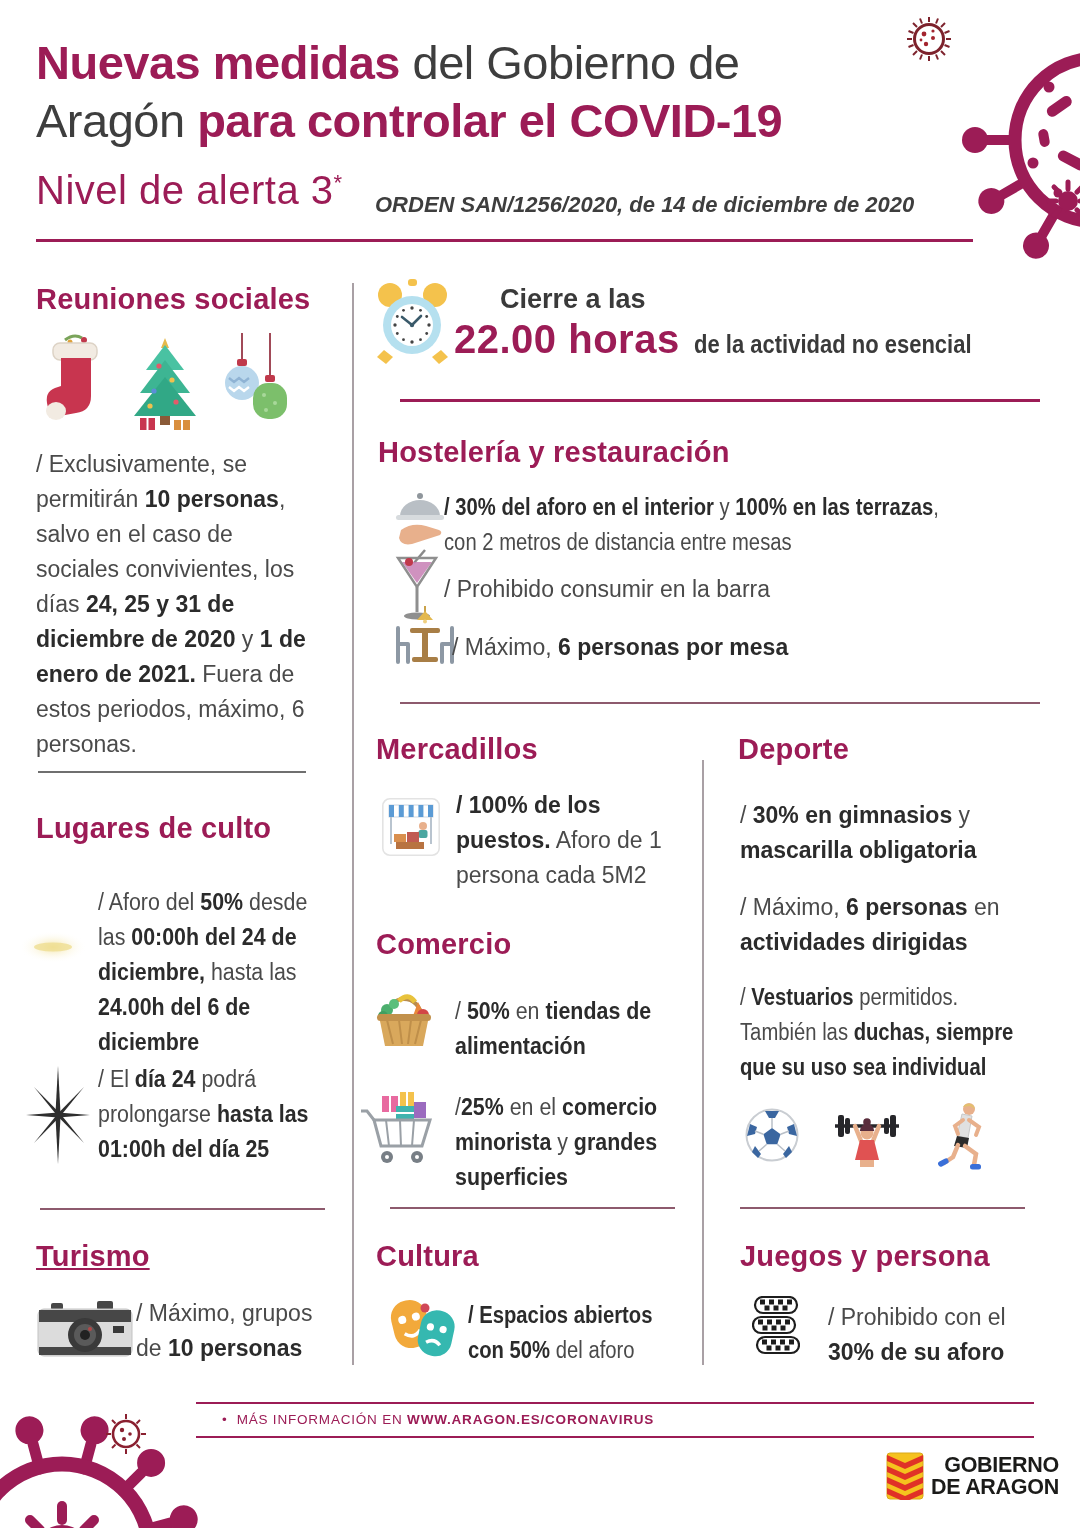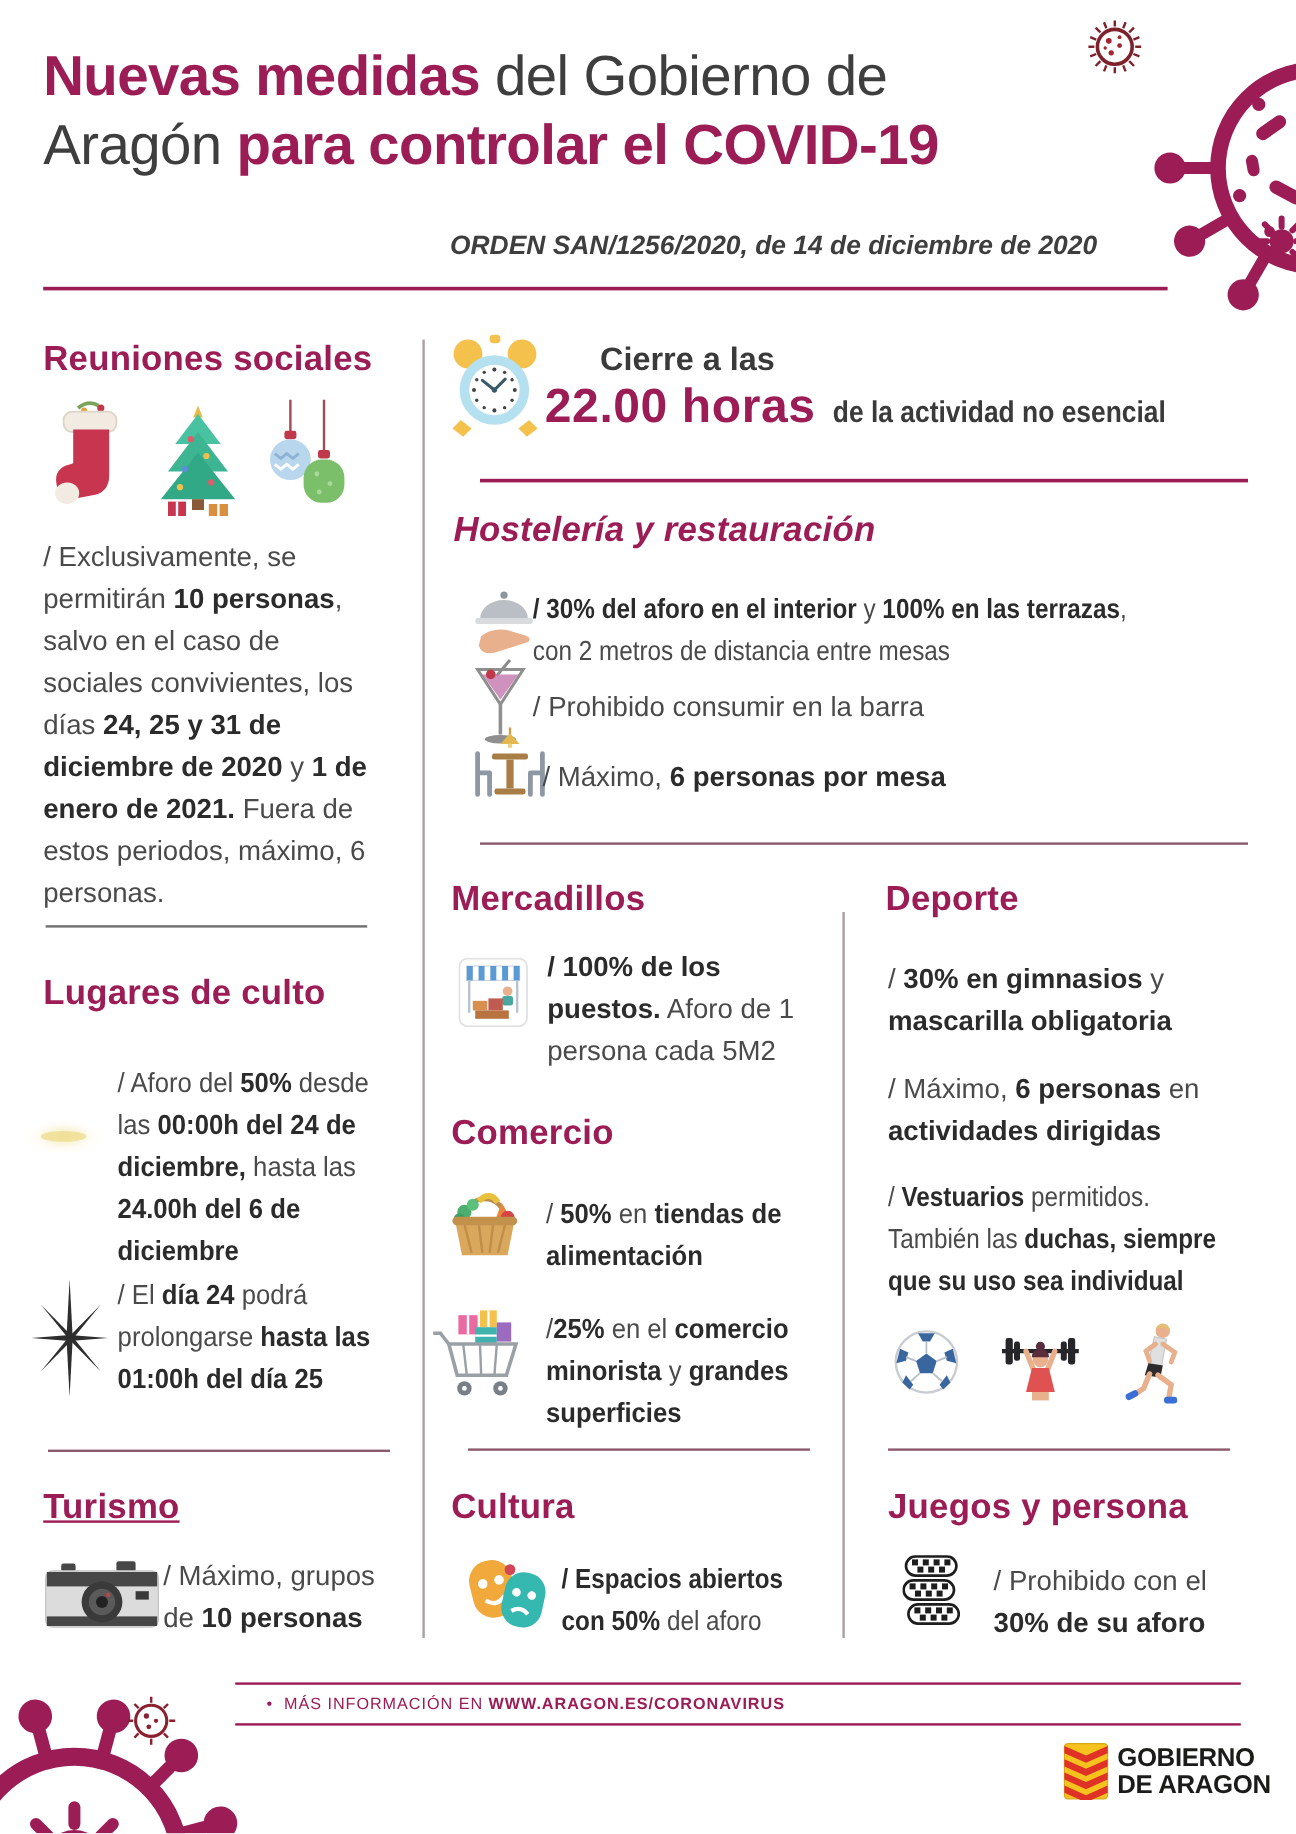--- a/index.html
+++ b/index.html
@@ -19,21 +19,21 @@
   .cx88{ transform:scaleX(.88); transform-origin:0 0; }
   .rule{ position:absolute; background:var(--accent); }
   .rule-gray{ position:absolute; background:#6f6f6f; }
   .rule-mid{ position:absolute; background:#8d5a6d; }
   .vdiv{ position:absolute; width:2px; background:#a9a0a5; }
   .closure-intro{ font-size:27px; font-weight:700; color:#3a3a3a;margin-left:46px; }
   .closure-time{ font-size:40px; font-weight:700; color:var(--accent); letter-spacing:0.5px; }
   .closure-scope{ font-size:25px; font-weight:700; color:#3a3a3a; display:inline-block; }
   .foot-info{ font-size:13.5px; letter-spacing:0.8px; color:var(--accent); white-space:nowrap; }
   .foot-info b{ font-weight:700; }
-  .logo-text{ font-size:21.5px; line-height:22px; font-weight:700; color:#1b1b19; letter-spacing:-0.3px; }
+  .logo-text{ font-size:21.5px; line-height:22px; font-weight:700; color:#1b1b19; letter-spacing:-0.3px;text-align:right; }
 </style>
 </head>
 <body>
 
 <div class="page">
 
   <svg class="abs" style="left:945px; top:5px;" width="135" height="260" viewBox="0 0 135 260">
     <g stroke="#9c1c56" fill="#9c1c56">
       <g id="sp">
           <line x1="152" y1="53" x2="152" y2="23" stroke-width="10" stroke-linecap="round"></line>
@@ -178,20 +178,23 @@
         <circle cx="22" cy="20" r="2.2"></circle>
           <circle cx="30" cy="24" r="1.8"></circle>
           <circle cx="24" cy="29" r="2"></circle>
       </g>
     </g>
   </svg>
 
   <div class="abs title" style="left:36px; top:34px; width:870px;">
     <b>Nuevas medidas</b><span> del Gobierno de</span><br>
     <span>Aragón </span><b>para controlar el COVID-19</b>
+  </div>
+  <div class="abs alert" style="left:36px; top:168px;">
+    <span>Nivel de alerta 3</span><sup>*</sup>
   </div>
   <div class="abs order" style="left:375px; top:192px;">ORDEN SAN/1256/2020, de 14 de diciembre de 2020</div>
   <div class="rule" style="left:36px; top:239px; width:937px; height:3px;"></div>
 
   <div class="vdiv" style="left:352px; top:283px; height:1082px;"></div>
   <div class="vdiv" style="left:702px; top:760px; height:605px;"></div>
 
   <div class="abs sec-h" style="left:36px; top:283px;">Reuniones sociales</div>
 
   <svg class="abs" style="left:45px; top:333px;" width="60" height="96" viewBox="0 0 60 96">
@@ -329,21 +332,21 @@
   <div class="abs" style="left:454px; top:284px;">
     <div class="closure-intro">Cierre a las</div>
     <div style="display:flex; align-items:baseline; margin-top:2px; white-space:nowrap;">
       <span class="closure-time">22.00 horas</span>
       <span style="width:14px;"></span>
       <span class="closure-scope cx88">de la actividad no esencial</span>
     </div>
   </div>
   <div class="rule" style="left:400px; top:399px; width:640px; height:2.5px;"></div>
 
-  <div class="abs sec-h" style="left:378px; top:426px;font-style:italic;">Hostelería y restauración</div>
+  <div class="abs sec-h" style="left:378px; top:436px;">Hostelería y restauración</div>
 
   <svg class="abs" style="left:393px; top:489px;" width="55" height="58" viewBox="0 0 55 58">
     <circle cx="27" cy="7" r="3" fill="#8f969c"></circle>
     <path d="M7 27 a20 16 0 0 1 40 0 z" fill="#b9bfc5"></path>
     <rect x="3" y="26" width="48" height="5" rx="2.5" fill="#d7dbde"></rect>
     <path d="M8 41 q11 -8 25 -4 l13 4 q4 2 1 5 l-28 9 q-11 2 -13 -6 z" fill="#e8b08c"></path>
   </svg>
   <div class="abs bt cx88" style="left:444px; top:490px;">
     <b>/ 30% del aforo en el interior</b><span> y </span><b>100% en las terrazas</b><span>,</span><br>
     <span>con 2 metros de distancia entre mesas</span>

